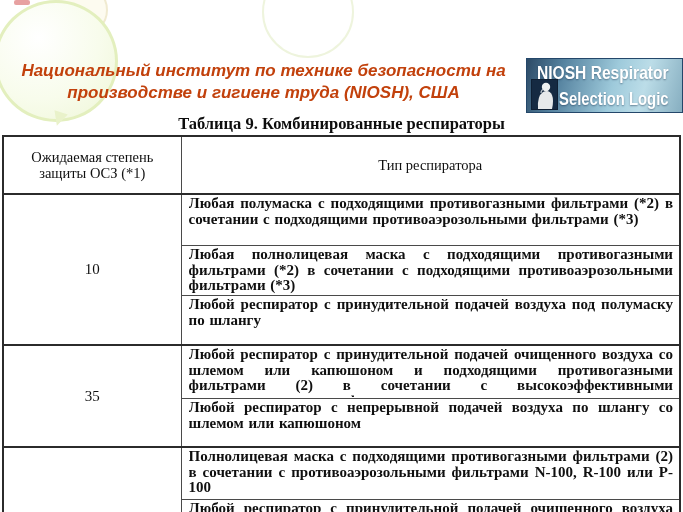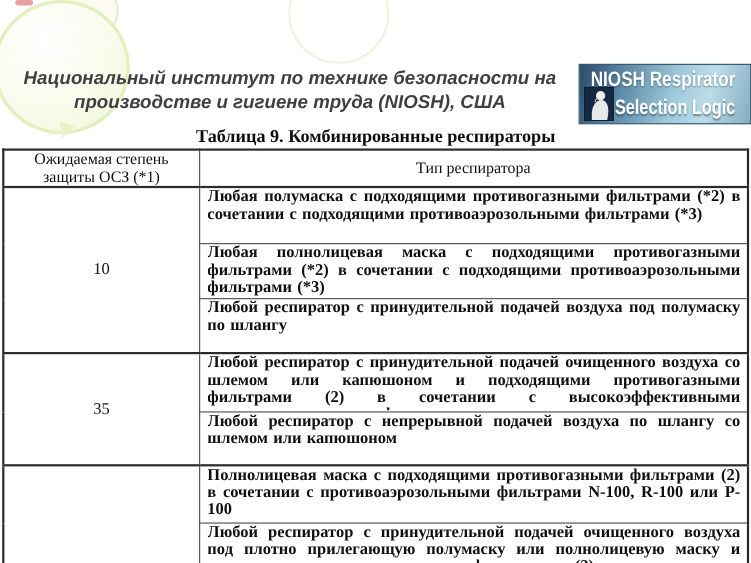--- a/index.html
+++ b/index.html
@@ -46,40 +46,40 @@
   
   .caption{position:absolute;z-index:2;left:2px;top:114px;width:679px;text-align:center;
            font-size:16.5px;font-weight:bold;color:#0d0d0d;}
   table.resp{position:absolute;z-index:2;left:2px;top:135px;width:679px;
              border-collapse:collapse;table-layout:fixed;background:#ffffff;}
   table.resp{border:2px solid #2b2b2b;}
   table.resp th, table.resp td{border:1px solid #4a4a4a;box-sizing:border-box;
              color:#101010;vertical-align:middle;}
   tr.group-start td{border-top:2px solid #2b2b2b;}
   th.hdr{font-weight:normal;font-size:14.5px;line-height:16px;text-align:center;
-         height:32px;padding:0 4px;}
+         height:32px;padding:12px 4px;}
   td.num{width:178px;text-align:center;font-size:15px;padding:0;}
   td.num.bottom{vertical-align:bottom;padding-bottom:20px;}
   td.txt{padding:1px 6px 1px 7px;font-weight:bold;font-size:15px;}
   td.txt .cellwrap{overflow:hidden;text-align:justify;line-height:15.5px;word-spacing:1px;}
   .hA{height:48px}.hB{height:47px}.hC{height:46px}.hD{height:50px}
   .hE{height:45px}.hF{height:49px}.hG{height:79px}
 </style>
 </head>
 <body>
 
 <div class="slide">
 
   <div class="decor balloon-small"></div>
   <div class="decor balloon-big"></div>
   <div class="decor balloon-tail"></div>
   <div class="decor circle-faint"></div>
   <div class="decor ribbon-red"></div>
 
-  <div class="subtitle" id="subtitle-el" style="color: #404040;">
+  <div class="subtitle" id="subtitle-el" style="color: #c2410c;">
     <div>Национальный институт по технике безопасности на</div>
     <div>производстве и гигиене труда (NIOSH), США</div>
   </div>
 
   <div class="badge">
     <div class="badge-line1">NIOSH Respirator</div>
     <div class="badge-line2">Selection Logic</div>
     <div class="badge-photo">
       <svg width="25" height="29" viewBox="0 0 25 29" xmlns="http://www.w3.org/2000/svg">
         <rect x="0" y="0" width="25" height="29" fill="#152a42"></rect>

